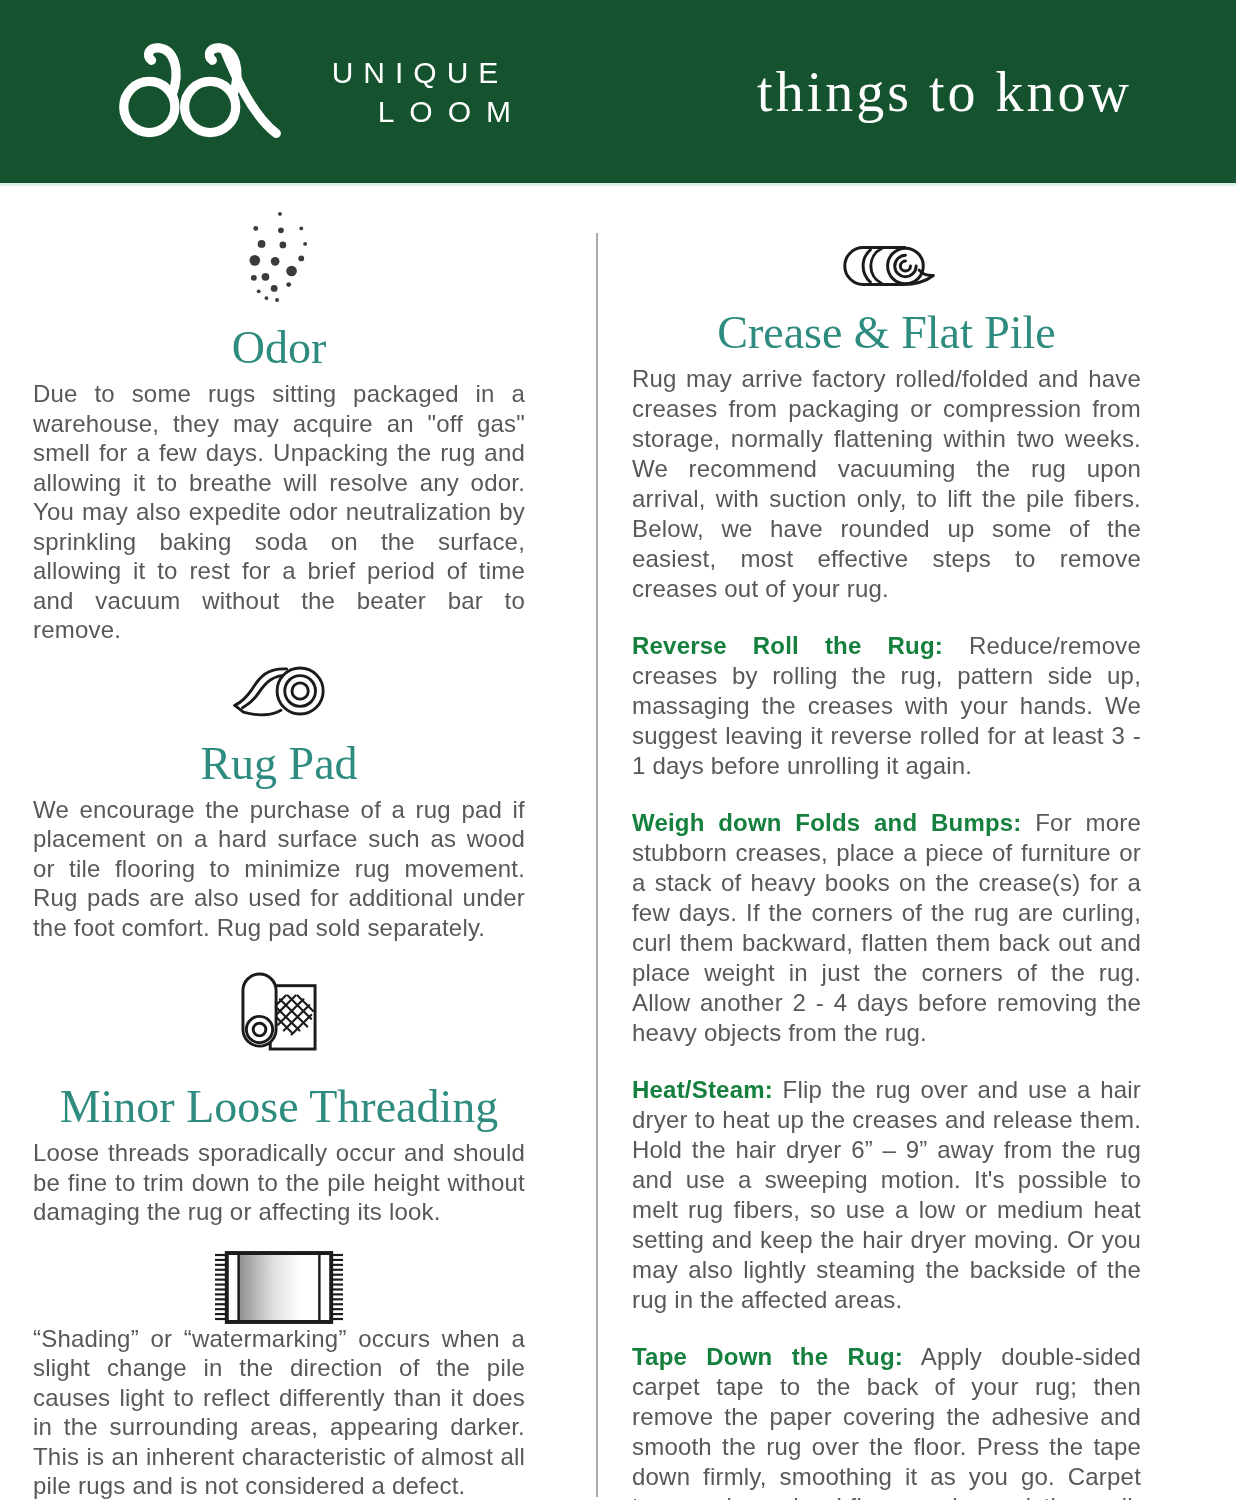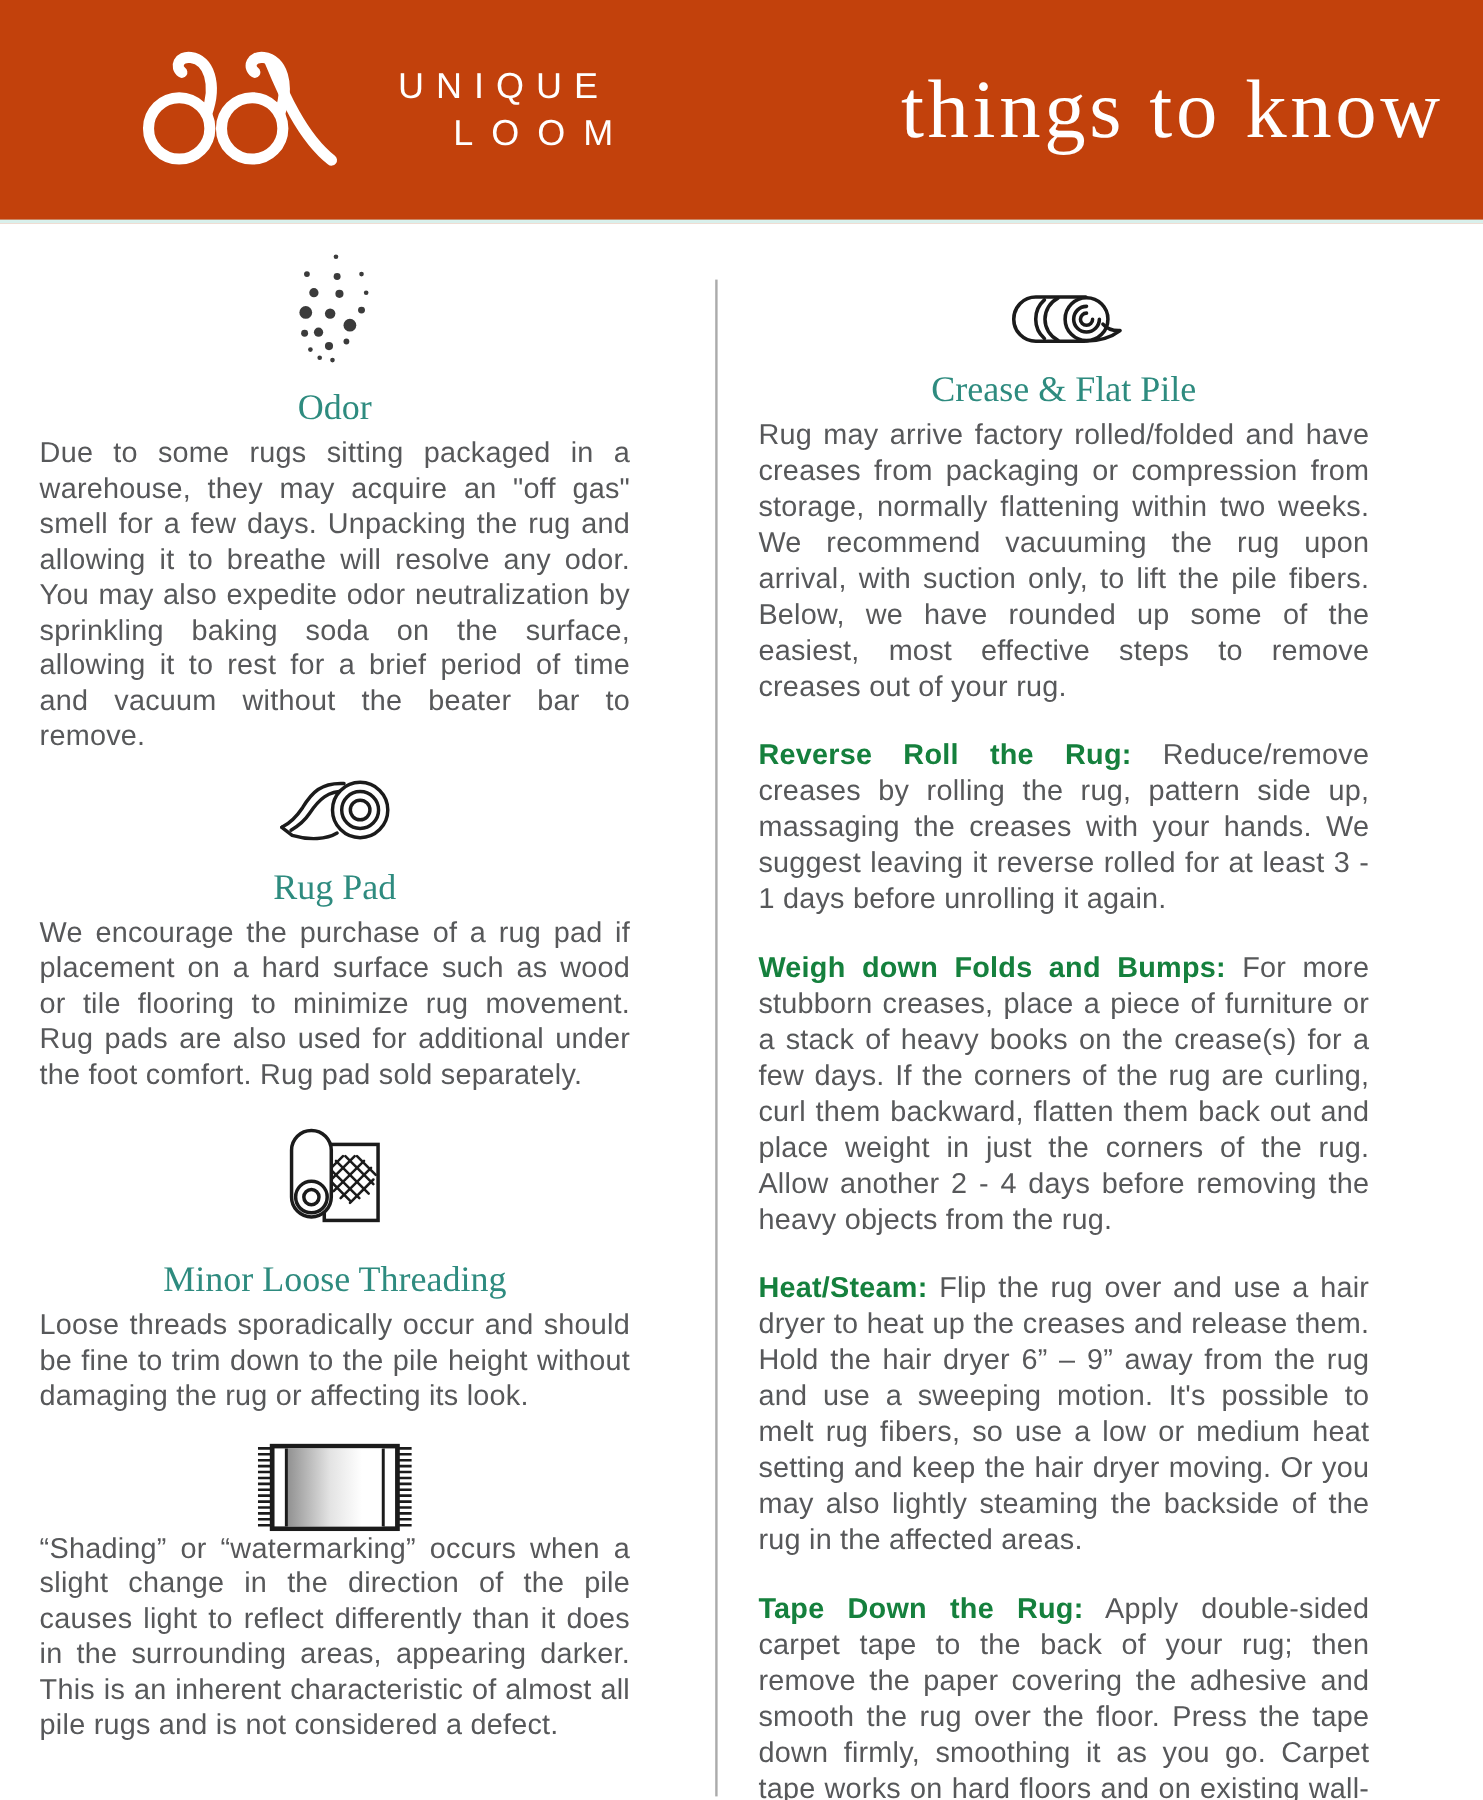--- a/index.html
+++ b/index.html
@@ -3,43 +3,43 @@
 <meta charset="utf-8">
 <style>
   html,body{margin:0;padding:0;}
   body{
     width:1236px;height:1500px;overflow:hidden;background:#ffffff;
     font-family:"Liberation Sans", sans-serif;
     -webkit-font-smoothing:antialiased;
   }
   
   .header{
-    height:183px;background:#c2410c;border-bottom:3px solid #d9f0ec;
+    height:183px;background:#14532d;border-bottom:3px solid #d9f0ec;
     display:flex;align-items:center;box-sizing:content-box;
   }
   .logo-area{display:flex;align-items:center;margin-left:100px;}
   .logo-mark{width:200px;height:104px;flex:0 0 auto;}
   .brand{color:#ffffff;margin-left:14px;font-size:30px;line-height:1.3;width:212px;}
   .brand-line1{letter-spacing:10px;text-align:center;}
   .brand-line2{letter-spacing:15px;text-align:right;}
   .doc-title{
     font-family:"Liberation Serif", serif;color:#ffffff;
-    font-size:69px;letter-spacing:3px;margin-left:auto;margin-right:33px;
+    font-size:56px;letter-spacing:3px;margin-left:auto;margin-right:104px;
     white-space:nowrap;
   }
   
   .content{display:flex;align-items:flex-start;}
   .col-left{width:492px;margin-left:33px;}
   .divider{width:2px;height:1264px;background:#ababab;margin-left:71px;margin-top:47px;}
   .col-right{width:509px;margin-left:34px;}
   .section{text-align:center;}
   .sec-icon{display:flex;justify-content:center;}
   .section h2{
     font-family:"Liberation Serif", serif;font-weight:normal;
-    color:#2e8b7f;font-size:30px;line-height:1;margin:22px 0 8px 0;
+    color:#2e8b7f;font-size:46px;line-height:1;margin:22px 0 8px 0;
   }
   .body{
     text-align:justify;color:#57585a;font-size:24px;line-height:29.5px;
     letter-spacing:0.2px;margin:0;
   }
   .col-right .body{line-height:30px;}
   .lead{font-weight:bold;color:#15803d;}
   
   .col-left .section:nth-child(1) .sec-icon{margin-top:24px;}
   .col-left .section:nth-child(2) .sec-icon{margin-top:18px;}

